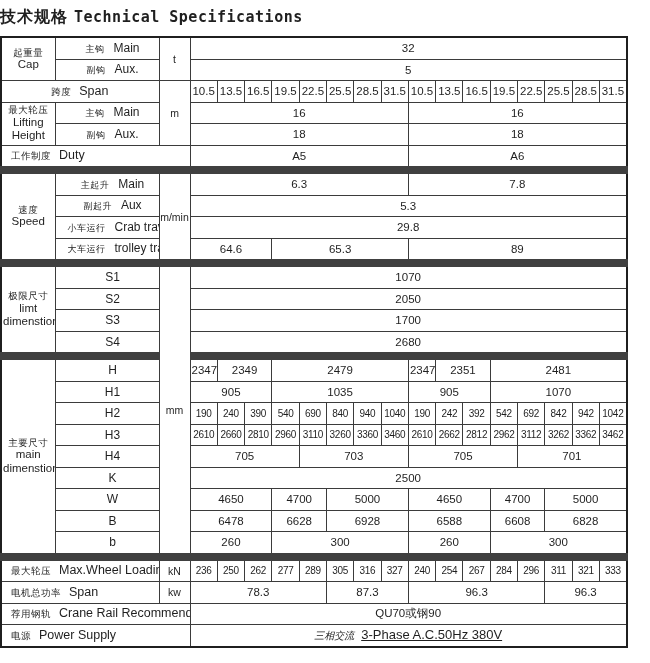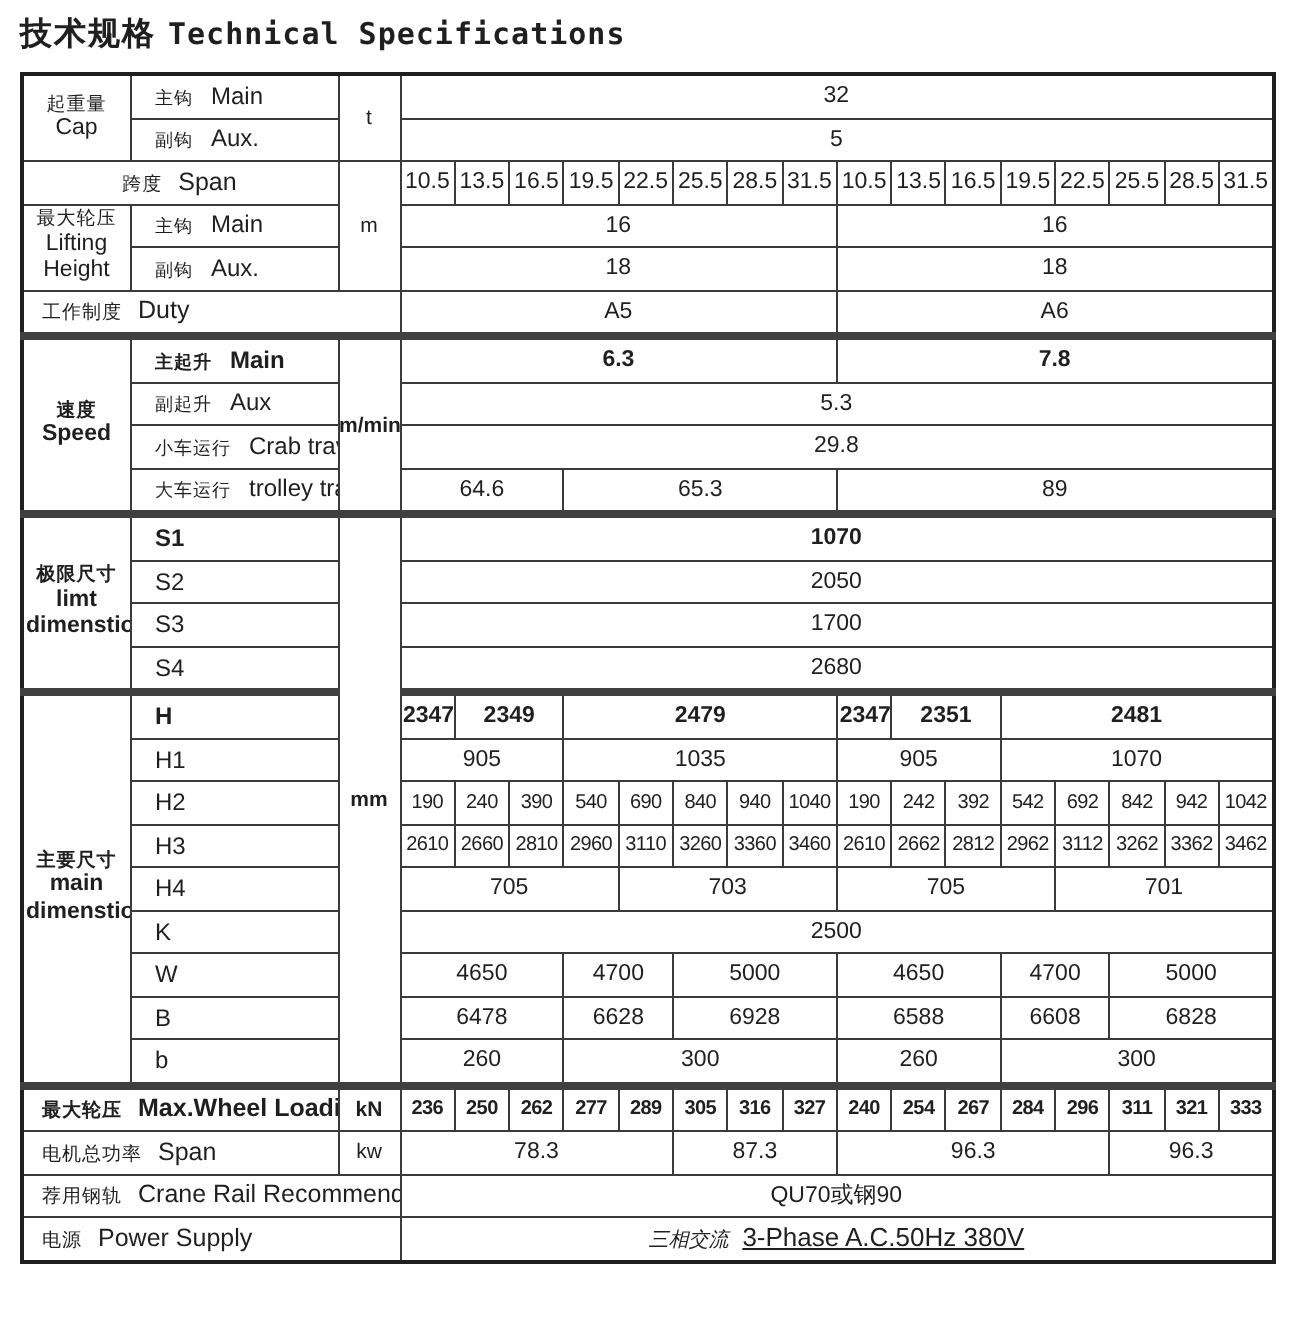--- a/index.html
+++ b/index.html
@@ -1,47 +1,47 @@
 <!DOCTYPE html>
 <html><head>
 <meta charset="utf-8">
 <style>
   html,body{margin:0;padding:0;background:#ffffff;}
   body{
     width:650px;height:663px;overflow:hidden;
     font-family:"Liberation Sans","DejaVu Sans",sans-serif;
     color:#1f1f1f;
   }
-  .page{padding:7px 10px 0 10px;}
+  .page{padding:7px 10px 0 0;}
   .title{margin:0 0 8px 0;white-space:nowrap;}
   .title-zh{font-size:16px;font-weight:bold;letter-spacing:1px;margin-right:6px;}
   .title-en{font-family:"DejaVu Sans Mono","Liberation Mono",monospace;font-size:15px;font-weight:bold;letter-spacing:0.5px;}
   table.spec{
     border-collapse:collapse;table-layout:fixed;width:626px;
     border:2px solid #1f1f1f;
   }
   td{
     border:1px solid #3b3b3b;
     height:20.5px;
     padding:0 1px;
     text-align:center;
     vertical-align:middle;
     font-size:12px;
     white-space:nowrap;
     overflow:hidden;
   }
-  tr.thick-top td{border-top:4px solid #404040;font-weight:bold;}
+  tr.thick-top td{border-top:8px solid #404040;}
   td.cat{line-height:1.18;padding:0 1px;}
   td.cat .zh{display:block;font-size:9.5px;letter-spacing:0.5px;}
   td.cat .en{display:block;font-size:11.5px;text-align:center;}
   td.cat2{text-align:left;padding-left:9px;}
   td.cat2 .zh{font-size:9.5px;margin-right:8px;letter-spacing:0.5px;}
   td.cat2 .en{font-size:12.5px;}
   td.cat2.center{text-align:center;padding-left:0;}
-  td.sub{text-align:left;padding-left:12px;}
+  td.sub{text-align:center;padding-left:12px;}
   td.sub .zh{font-size:9px;margin-right:9px;letter-spacing:0.5px;}
   td.sub .en{font-size:12px;}
   td.unit{font-size:10.5px;padding:0;}
   td.val{font-size:11.5px;}
   td.val .zh{font-size:10px;margin-right:7px;font-style:italic;}
   td.val .en{font-size:13px;text-decoration:underline;}
   tr.dense td.val{font-size:10px;letter-spacing:-0.3px;}
 </style>
 </head>
 <body>

